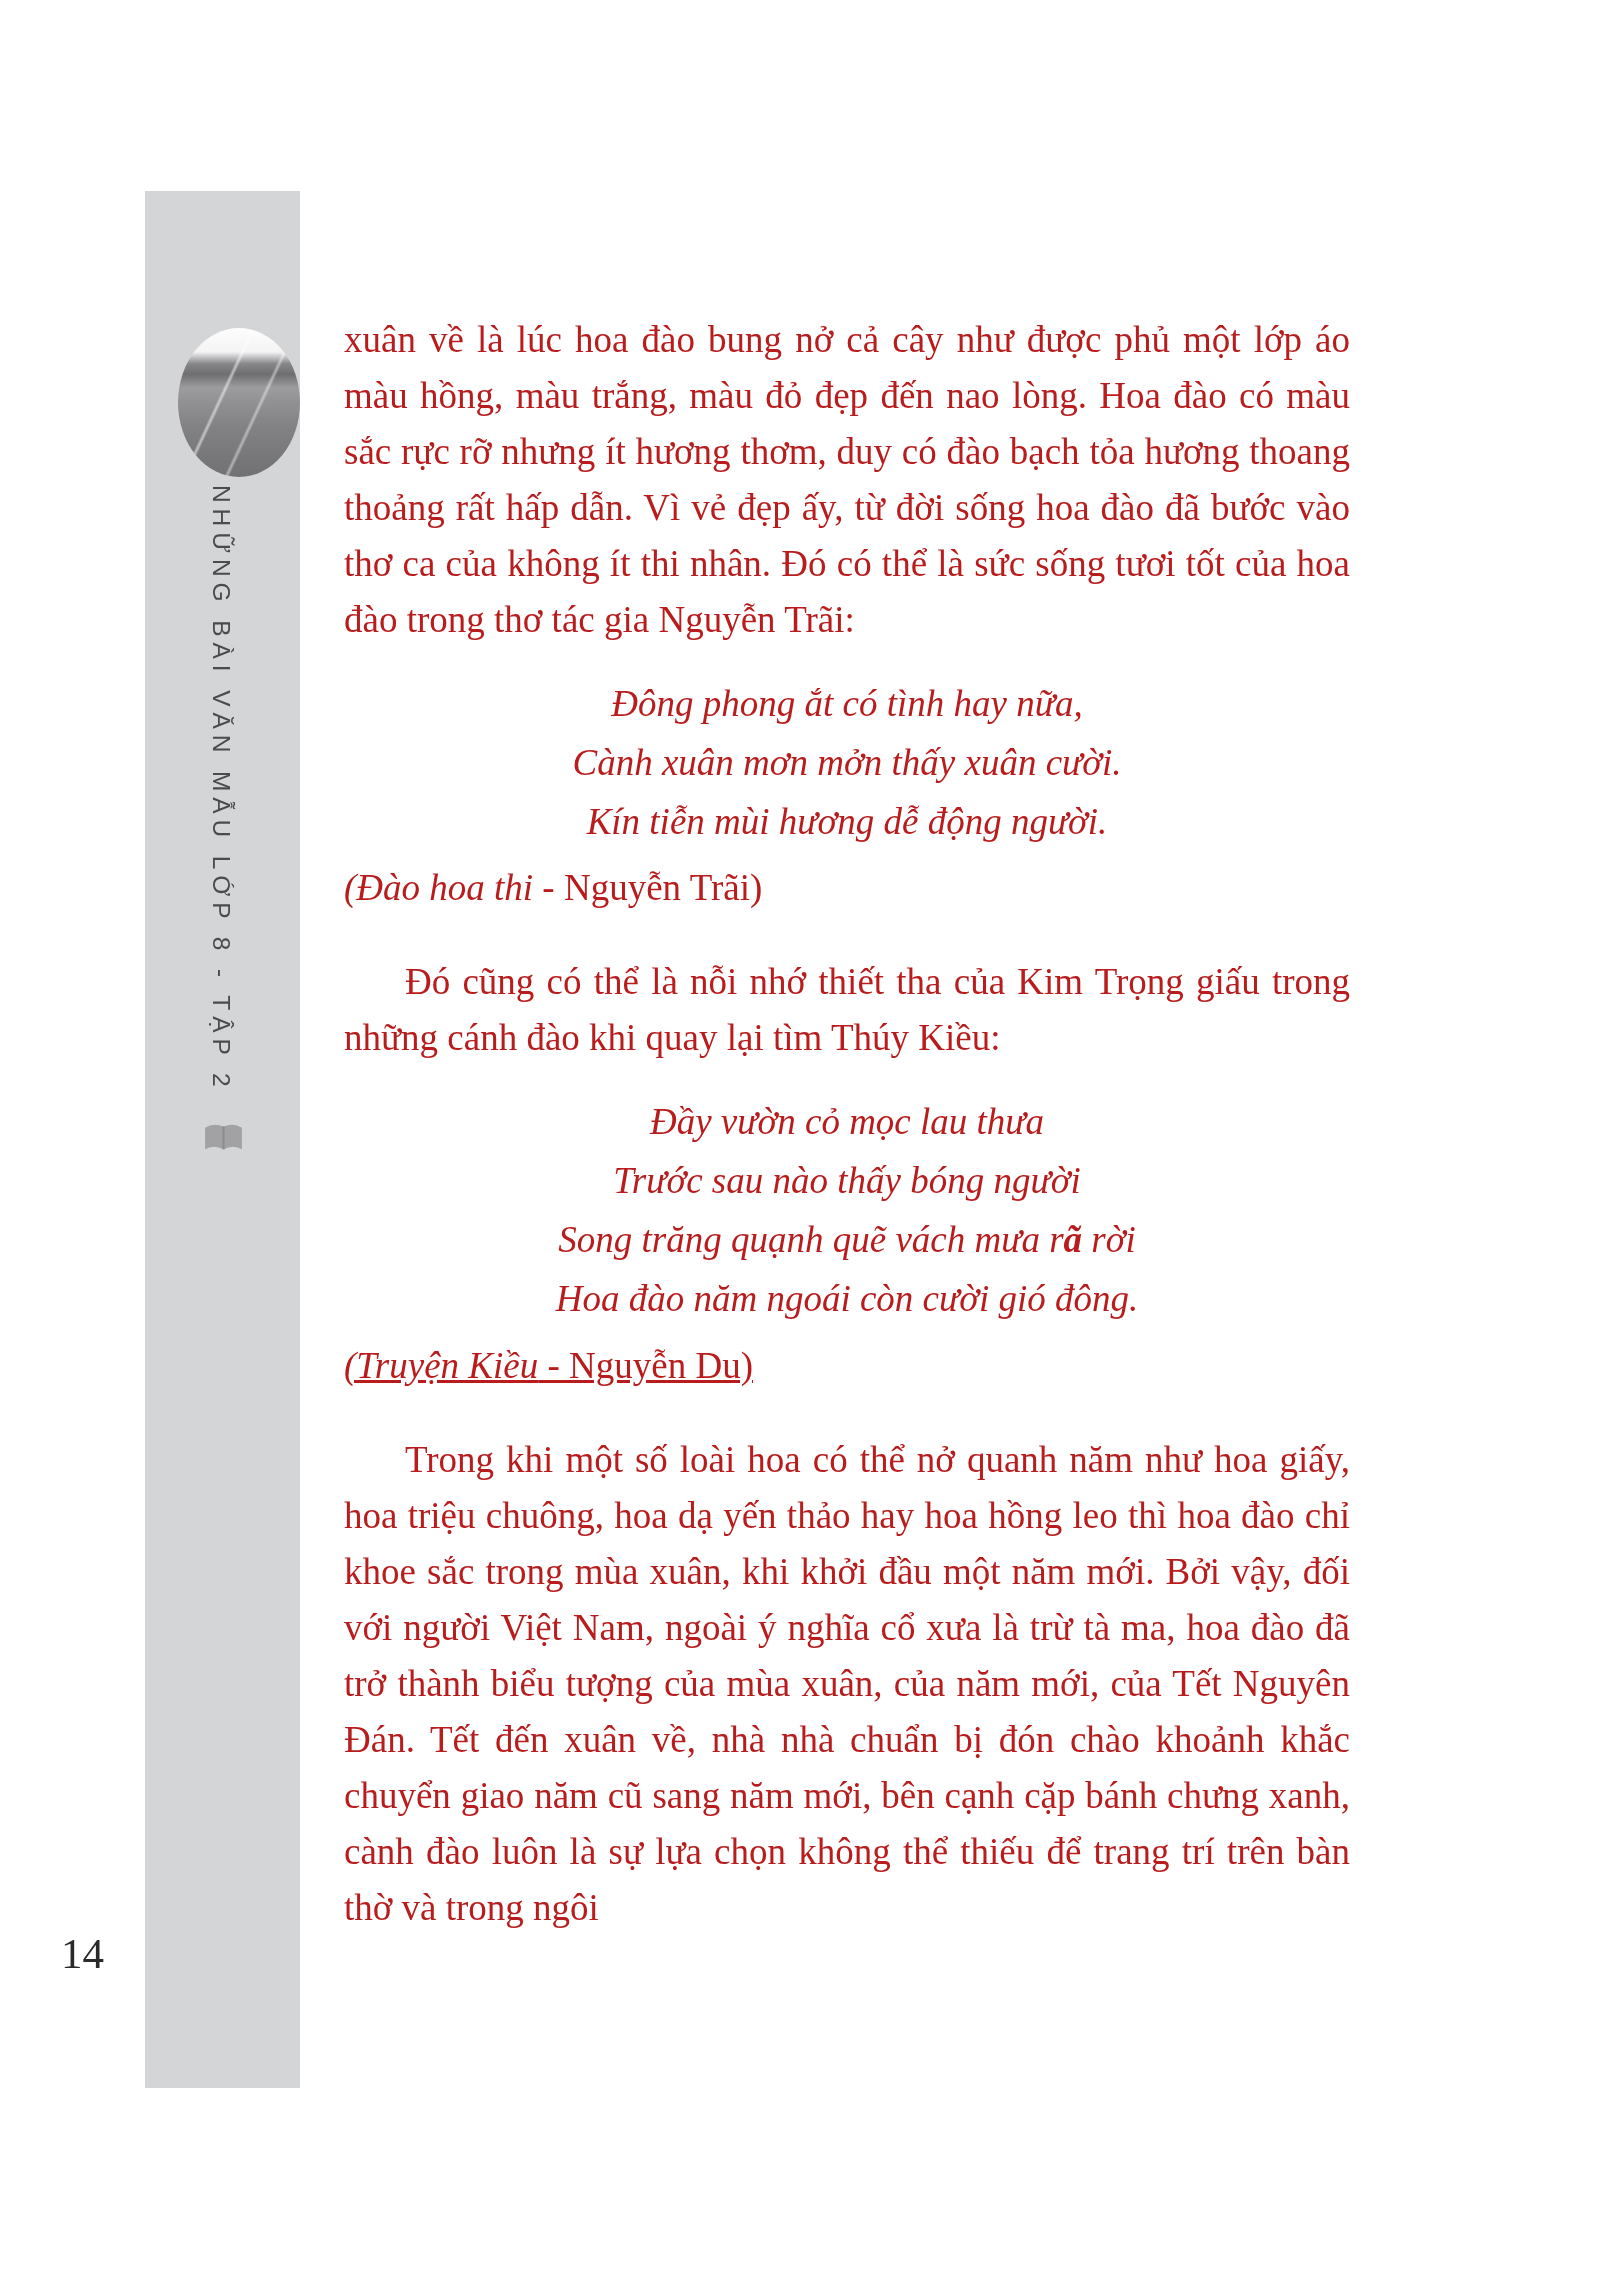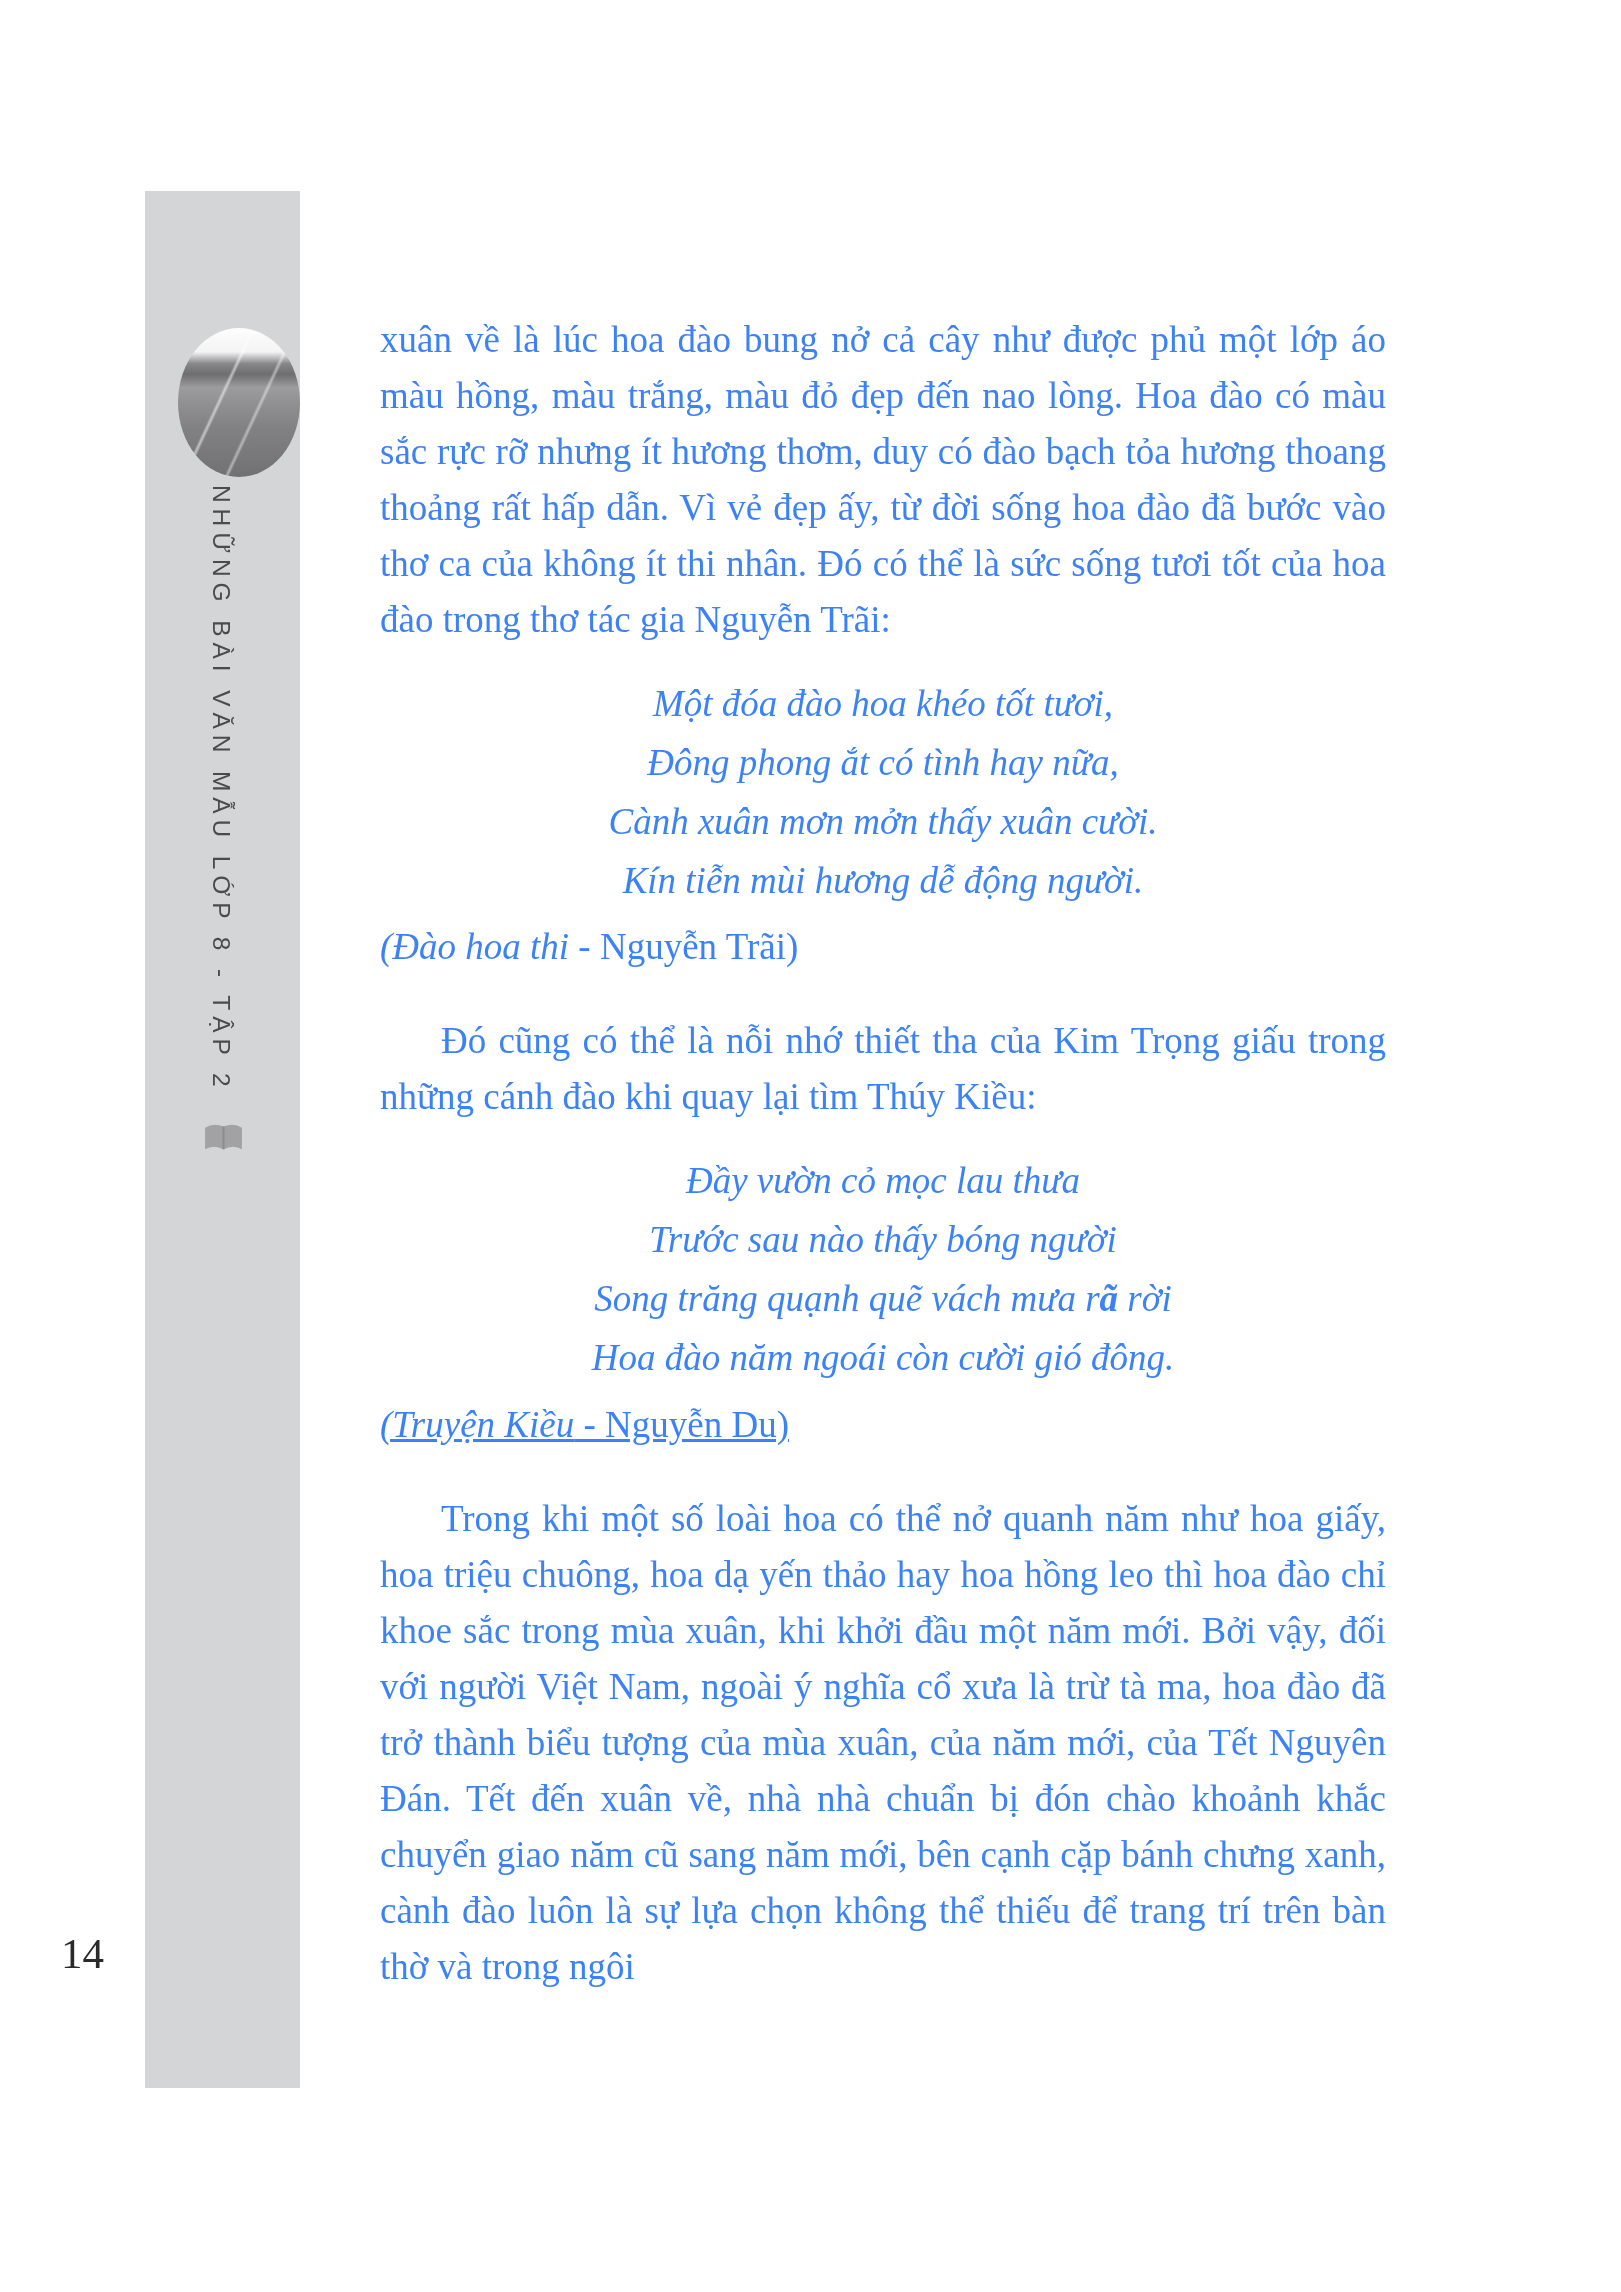--- a/index.html
+++ b/index.html
@@ -54,23 +54,23 @@
   .page-number{
     position:absolute;
     left:61px;top:1929px;
     font-family:"Liberation Serif", serif;
     font-size:43px;
     color:#2a2a2a;
   }
   
   .content{
     position:absolute;
-    left:380px;top:312px;
+    left:344px;top:312px;
     width:1006px;
-    color:#3b82f6;
+    color:#b91c1c;
     font-size:37px;
     line-height:56px;
   }
   .para{
     margin:0;
     text-align:justify;
     text-align-last:left;
   }
   .para.indented{ text-indent:61px; }
   .poem{
@@ -104,21 +104,20 @@
     </svg>
   </div>
 
   <div class="page-number">14</div>
 
   <div class="content">
 
     <p class="para">xuân về là lúc hoa đào bung nở cả cây như được phủ một lớp áo màu hồng, màu trắng, màu đỏ đẹp đến nao lòng. Hoa đào có màu sắc rực rỡ nhưng ít hương thơm, duy có đào bạch tỏa hương thoang thoảng rất hấp dẫn. Vì vẻ đẹp ấy, từ đời sống hoa đào đã bước vào thơ ca của không ít thi nhân. Đó có thể là sức sống tươi tốt của hoa đào trong thơ tác gia Nguyễn Trãi:</p>
 
     <div class="poem">
-      <span class="poem-line">Một đóa đào hoa khéo tốt tươi,</span>
       <span class="poem-line">Đông phong ắt có tình hay nữa,</span>
       <span class="poem-line">Cành xuân mơn mởn thấy xuân cười.</span>
       <span class="poem-line">Kín tiễn mùi hương dễ động người.</span>
     </div>
 
     <div class="attribution">
       <span class="it">(Đào hoa thi</span><span> - Nguyễn Trãi)</span>
     </div>
 
     <p class="para indented">Đó cũng có thể là nỗi nhớ thiết tha của Kim Trọng giấu trong những cánh đào khi quay lại tìm Thúy Kiều:</p>

